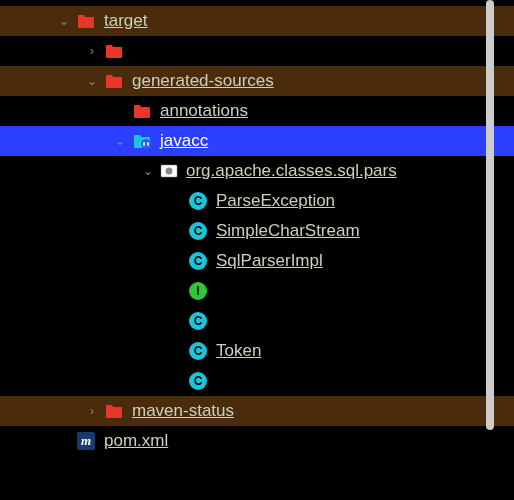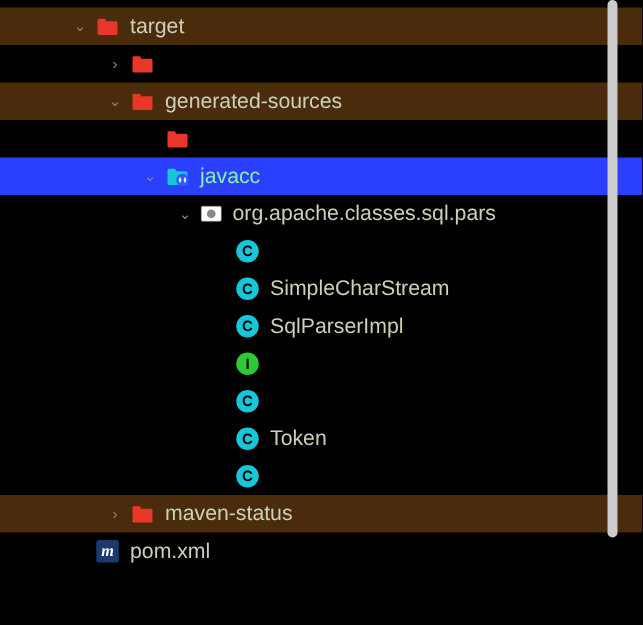--- a/index.html
+++ b/index.html
@@ -91,22 +91,23 @@
       justify-content: center;
       border-radius: 2px;
       font-family: Georgia, serif;
     }
     .pkg-icon {
       width: 18px;
       height: 18px;
     }
     .label {
       color: #c9d1b8;
-    }
-    .row.selected .label { color: #86efac; }
+      text-decoration: underline;
+    }
+    .row.selected .label { color: #ffffff; }
     .scrollbar {
       position: absolute;
       right: 20px;
       top: 0;
       width: 10px;
       height: 480px;
       background: transparent;
     }
     .scrollbar-thumb {
       position: absolute;
@@ -153,20 +154,21 @@
       <span class="label">generated-sources</span>
     </div>
     <div class="row">
       <span class="indent" style="width: 112px;"></span>
       <span class="arrow blank"></span>
       <span class="icon folder-icon">
         <svg viewBox="0 0 18 16">
           <path d="M1 3 L1 14 Q1 15 2 15 L16 15 Q17 15 17 14 L17 5 Q17 4 16 4 L8 4 L7 2 L2 2 Q1 2 1 3 Z" fill="#e8362a"></path>
         </svg>
       </span>
+      <span class="label">annotations</span>
     </div>
     <div class="row selected">
       <span class="indent" style="width: 112px;"></span>
       <span class="arrow">⌄</span>
       <span class="icon folder-icon">
         <svg viewBox="0 0 18 16">
           <path d="M1 3 L1 14 Q1 15 2 15 L16 15 Q17 15 17 14 L17 5 Q17 4 16 4 L8 4 L7 2 L2 2 Q1 2 1 3 Z" fill="#17c7d9"></path>
           <circle cx="13" cy="11" r="5" fill="#2b5cff"></circle>
           <path d="M11 9 L11 13 M15 9 L15 13 M10 11 L12 11 M14 11 L16 11" stroke="#fff" stroke-width="1.2"></path>
         </svg>
@@ -183,20 +185,21 @@
         </svg>
       </span>
       <span class="label">org.apache.classes.sql.pars</span>
     </div>
     <div class="row">
       <span class="indent" style="width: 168px;"></span>
       <span class="arrow blank"></span>
       <span class="icon">
         <span class="class-c">C</span>
       </span>
+      <span class="label">ParseException</span>
     </div>
     <div class="row">
       <span class="indent" style="width: 168px;"></span>
       <span class="arrow blank"></span>
       <span class="icon">
         <span class="class-c">C</span>
       </span>
       <span class="label">SimpleCharStream</span>
     </div>
     <div class="row">

